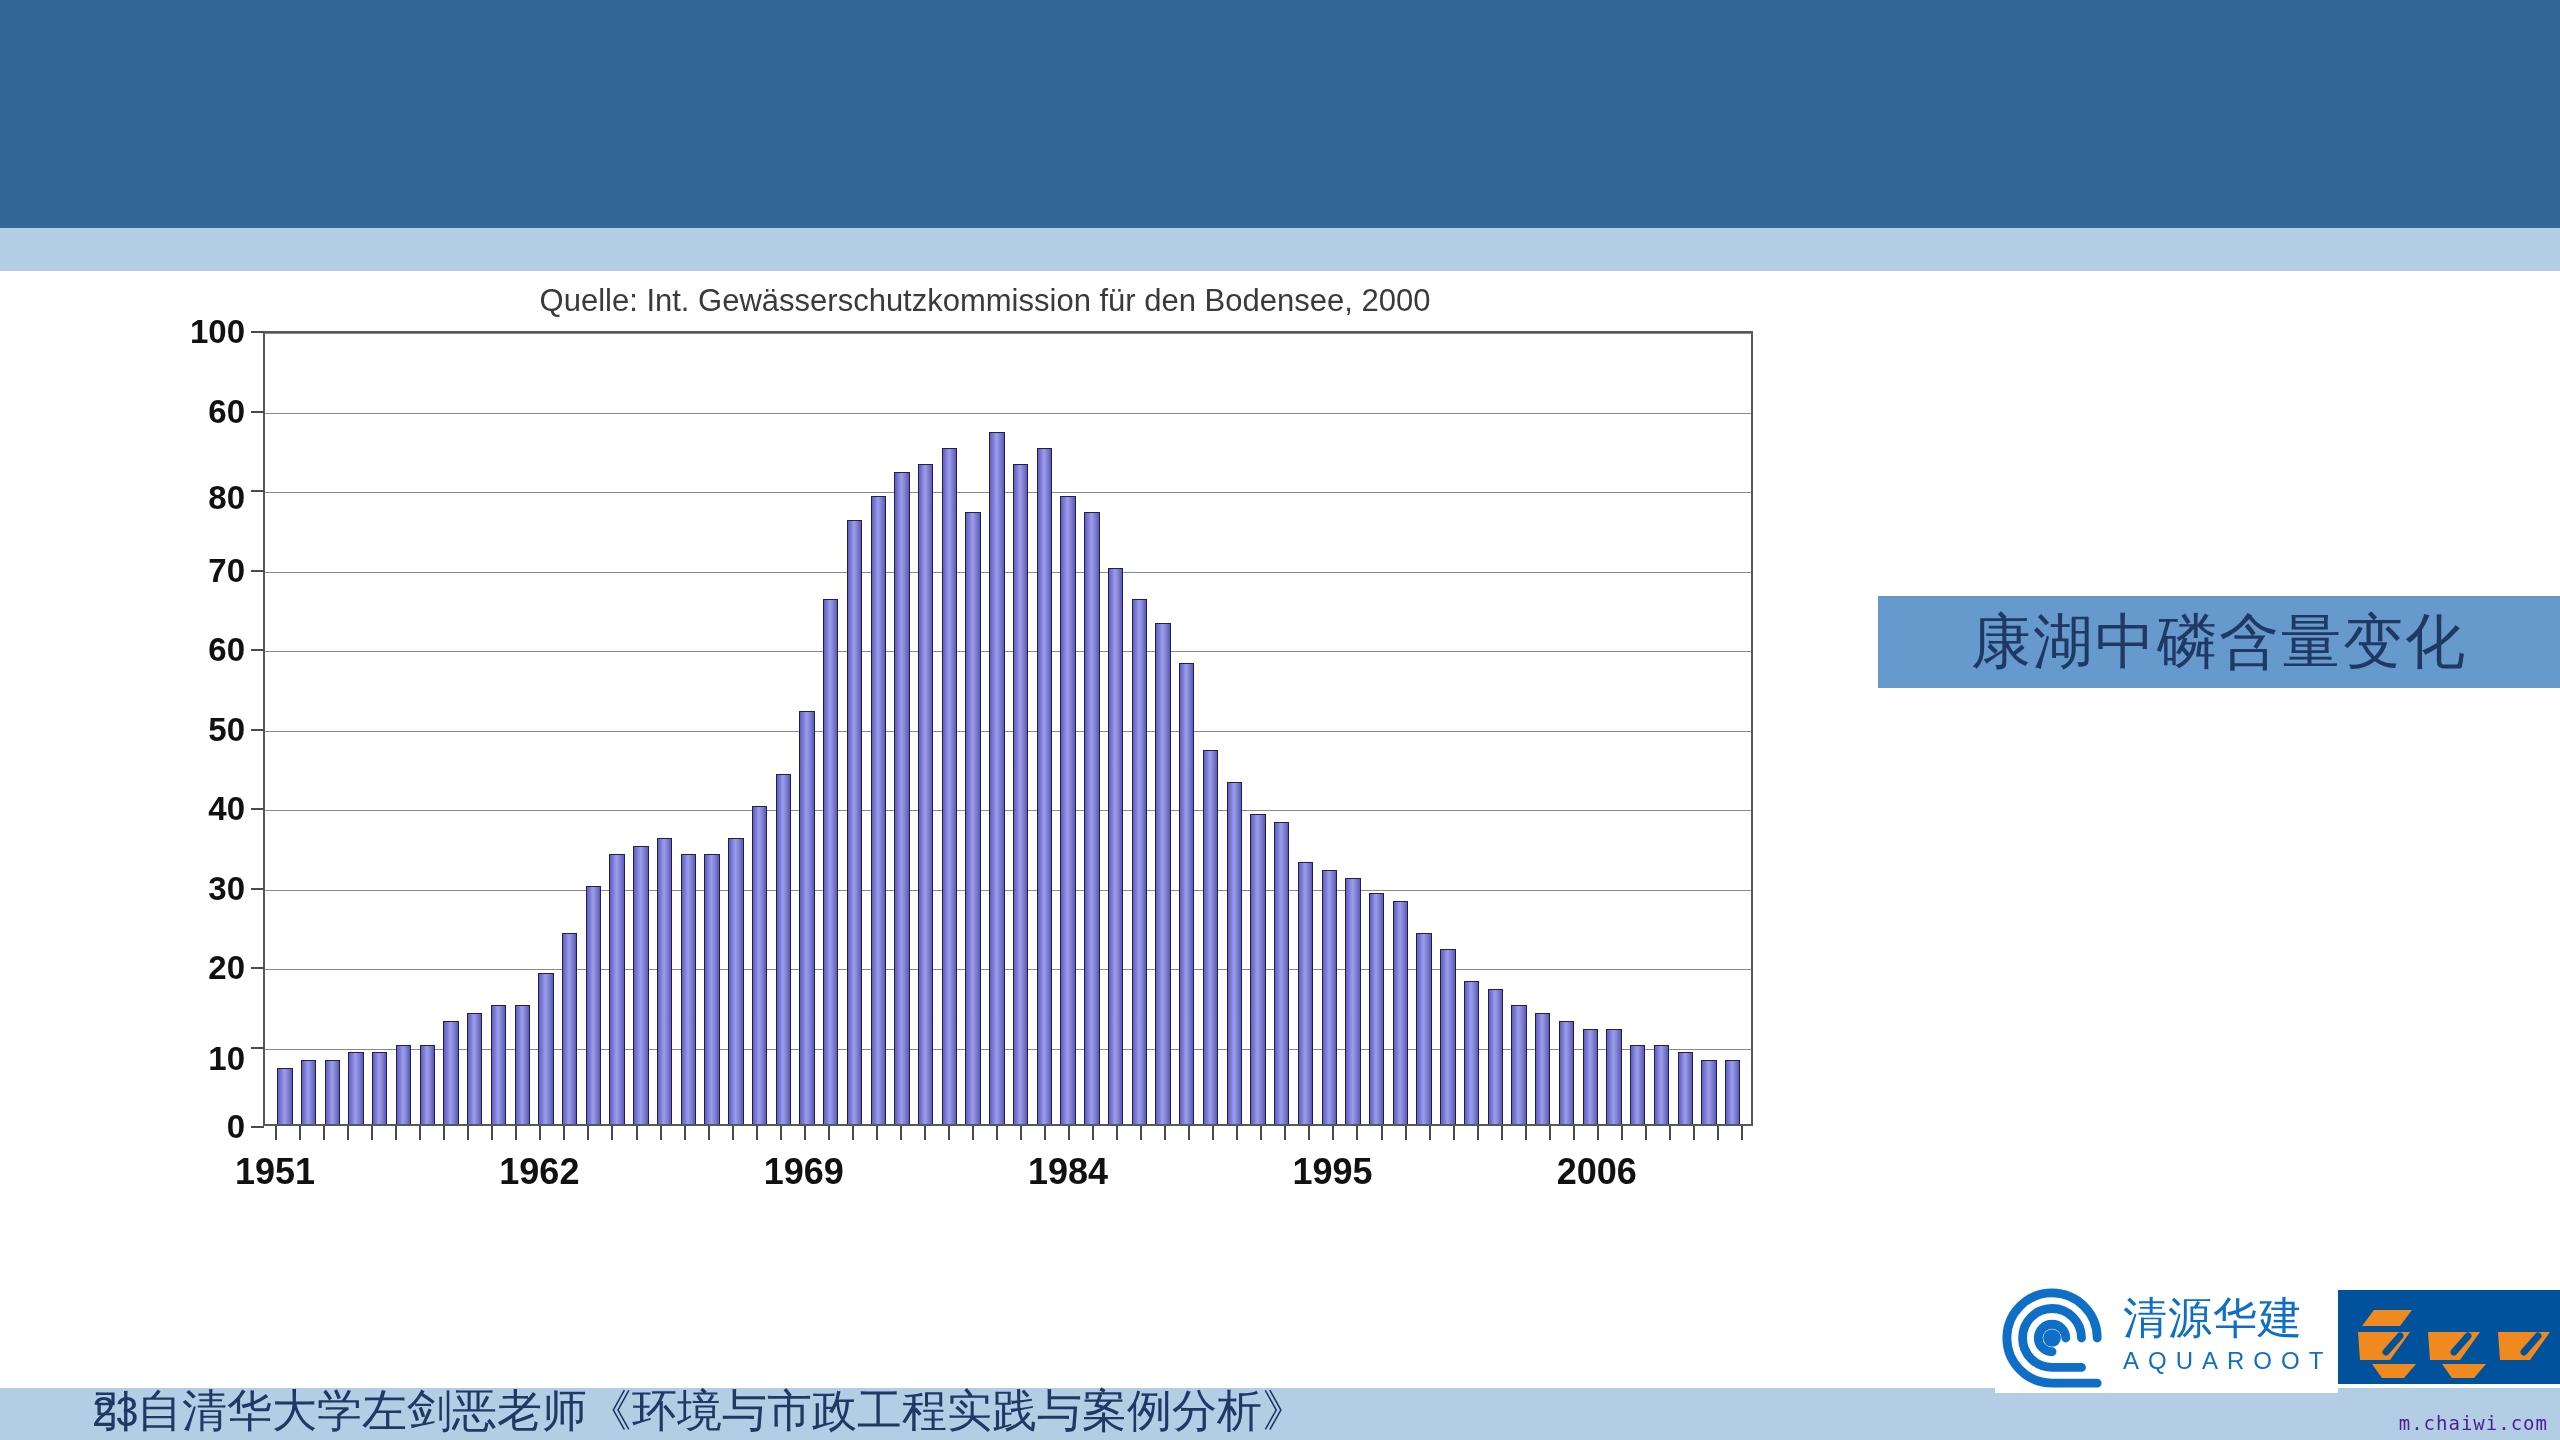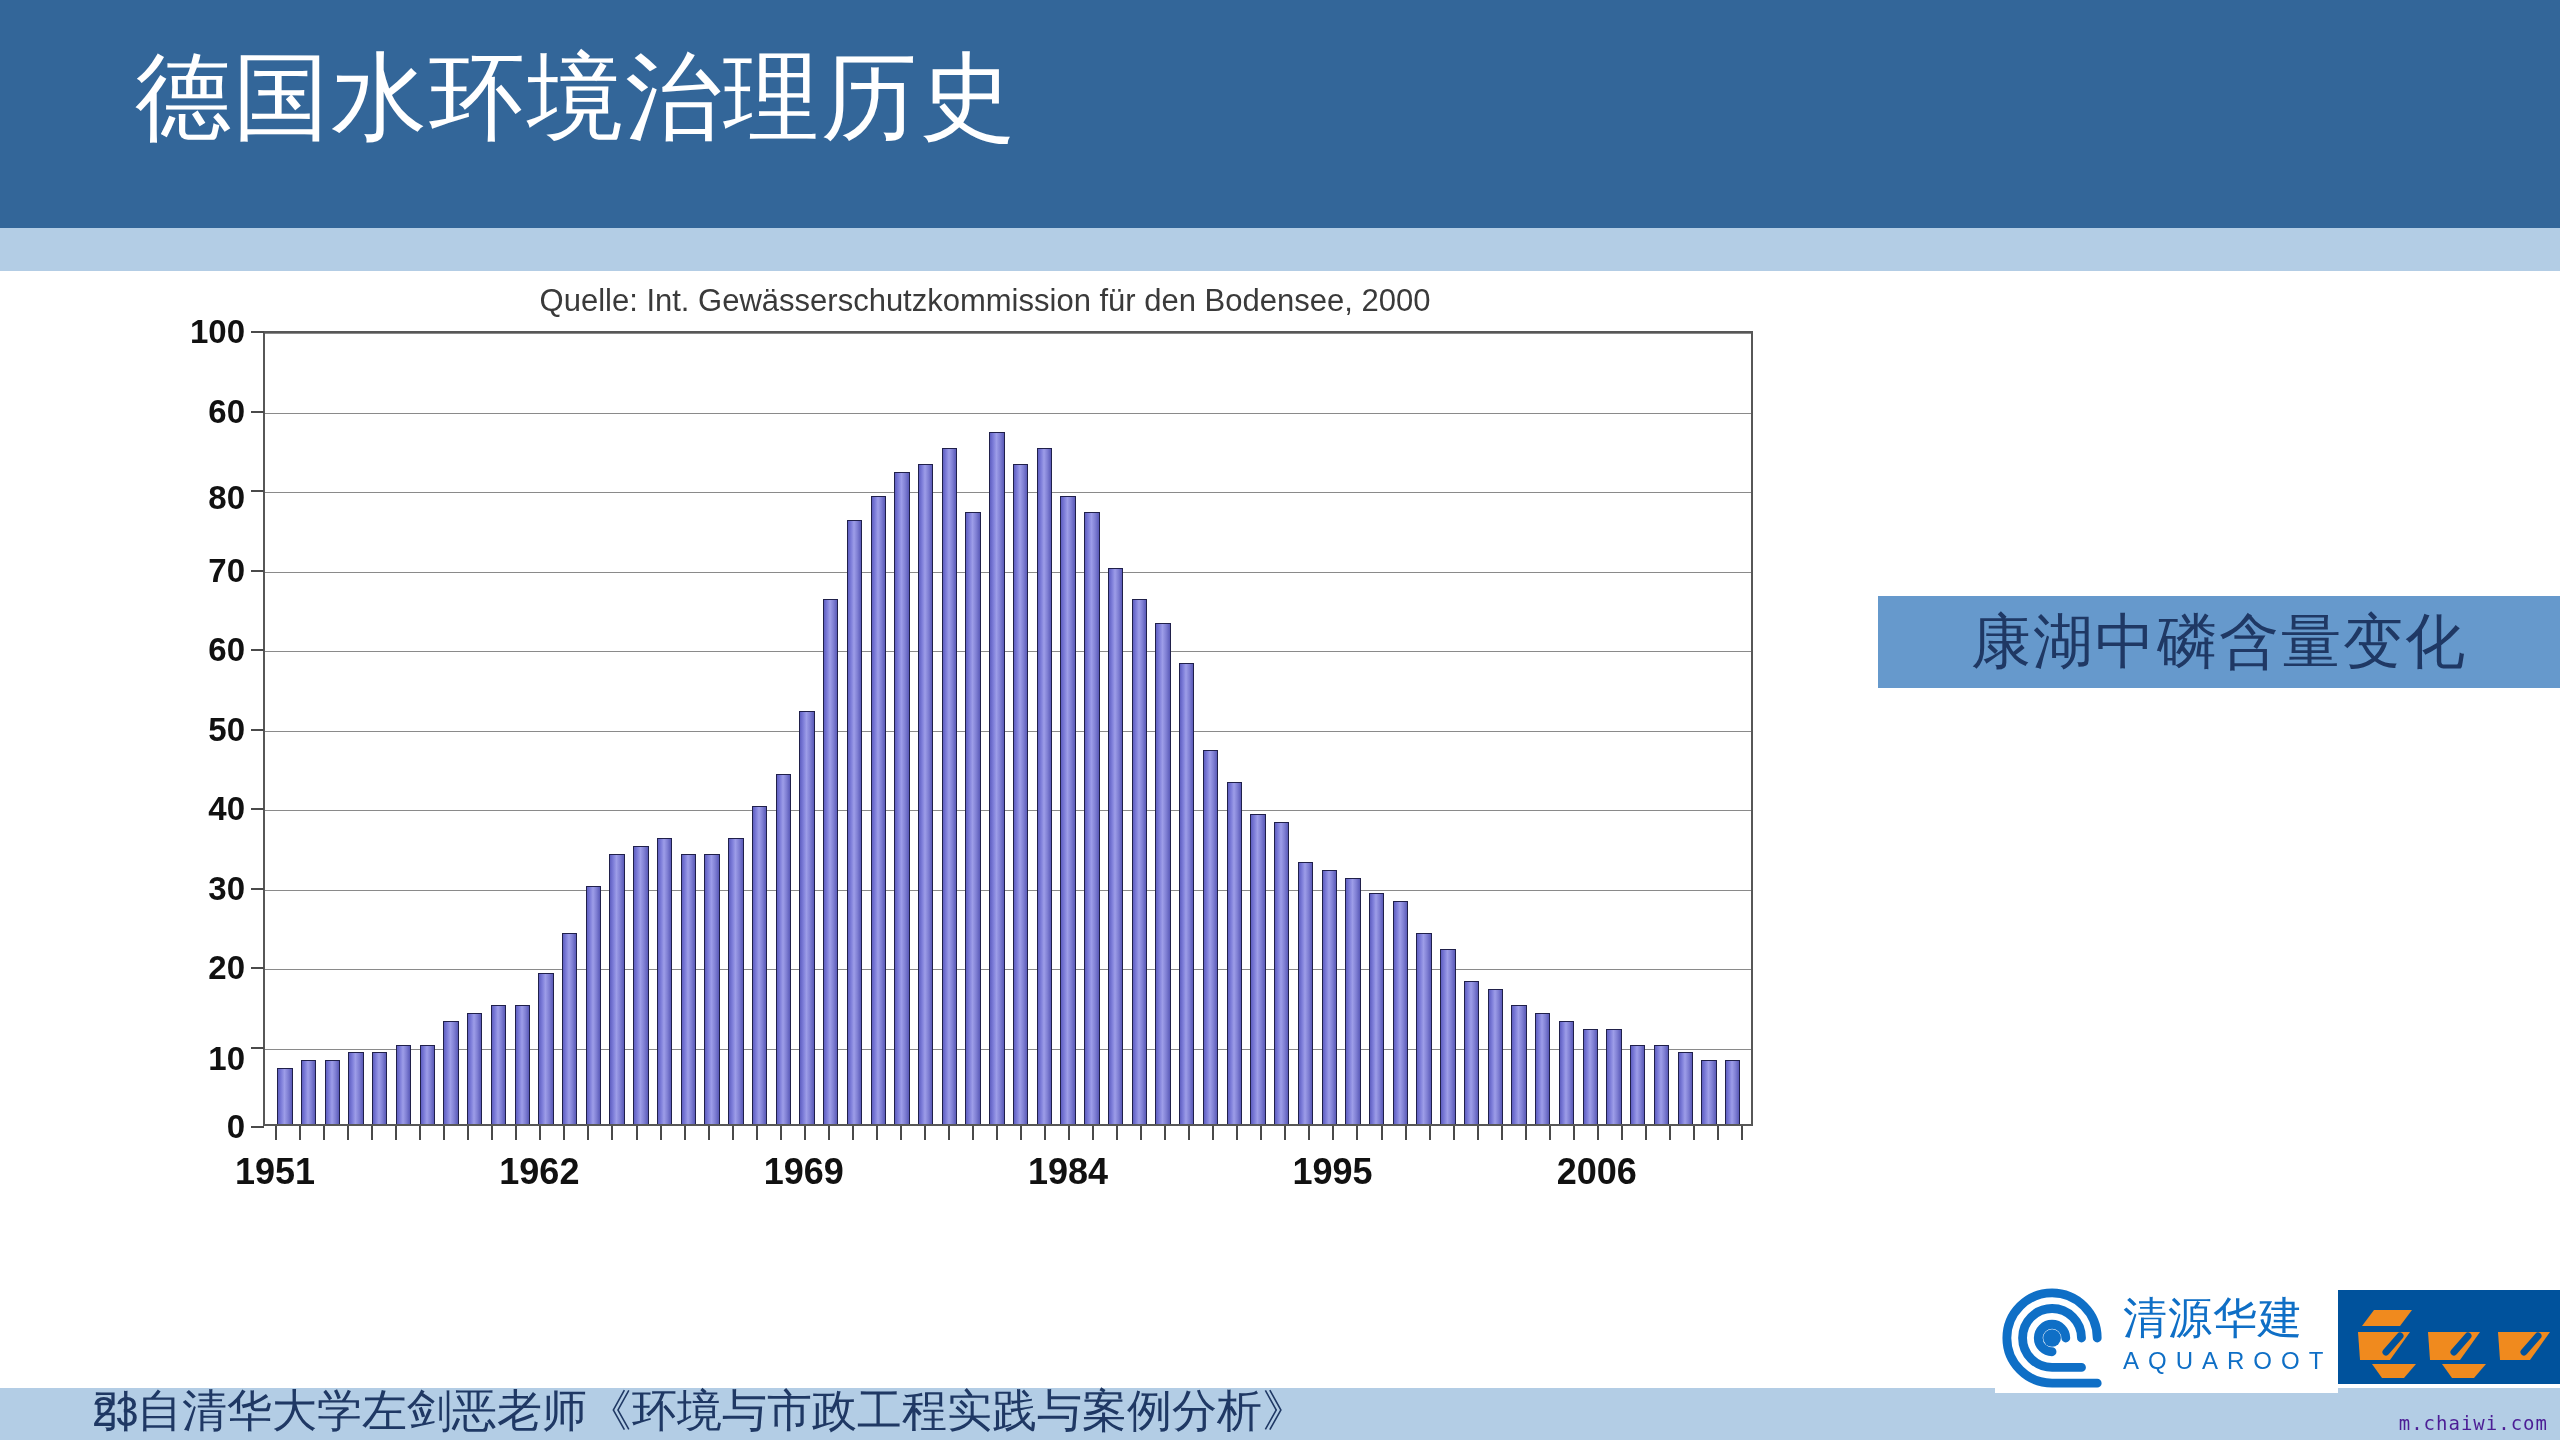--- a/index.html
+++ b/index.html
@@ -117,21 +117,20 @@
     font-family: "DejaVu Sans Mono", "Liberation Mono", monospace;
     font-size: 19px; color: #4c1d95; letter-spacing: 1px;
   }
 </style>
 </head>
 <body>
 
 <div id="slide">
 
   <div id="header-band"></div>
-  <div id="header-title">德国水环境治理历史</div>
   <div id="header-underline"></div>
 
   <div id="chart-panel">
     <div id="chart-source">Quelle: Int. Gewässerschutzkommission für den Bodensee, 2000</div>
     <div id="plot-wrap">
       <div id="plot">
         <div id="gridlines">
             <div class="gridline" style="top: 715.5px;"></div>
             <div class="gridline" style="top: 636px;"></div>
             <div class="gridline" style="top: 556.5px;"></div>

